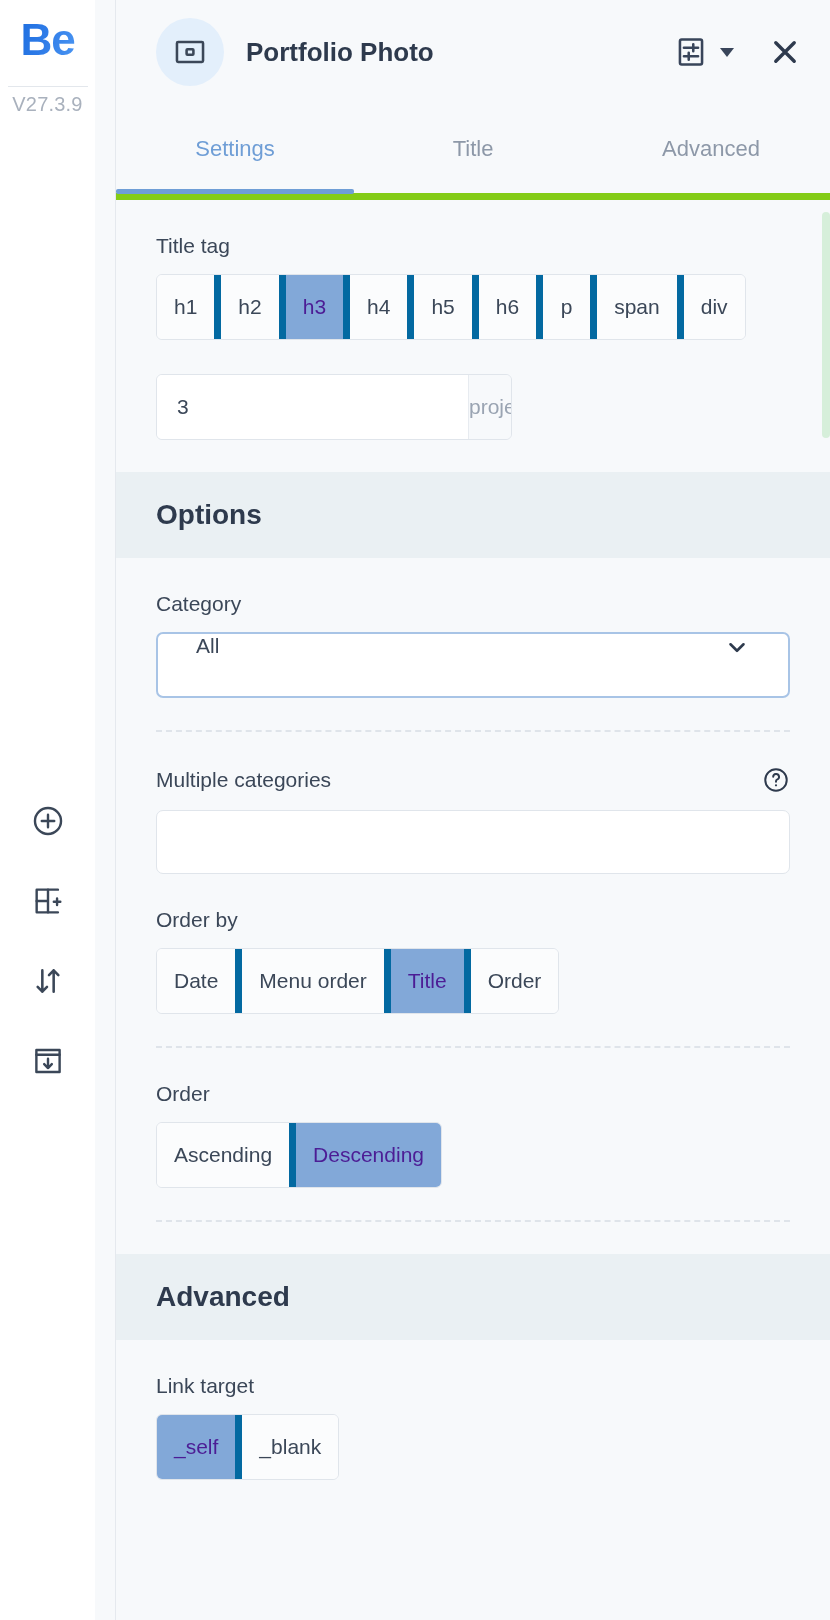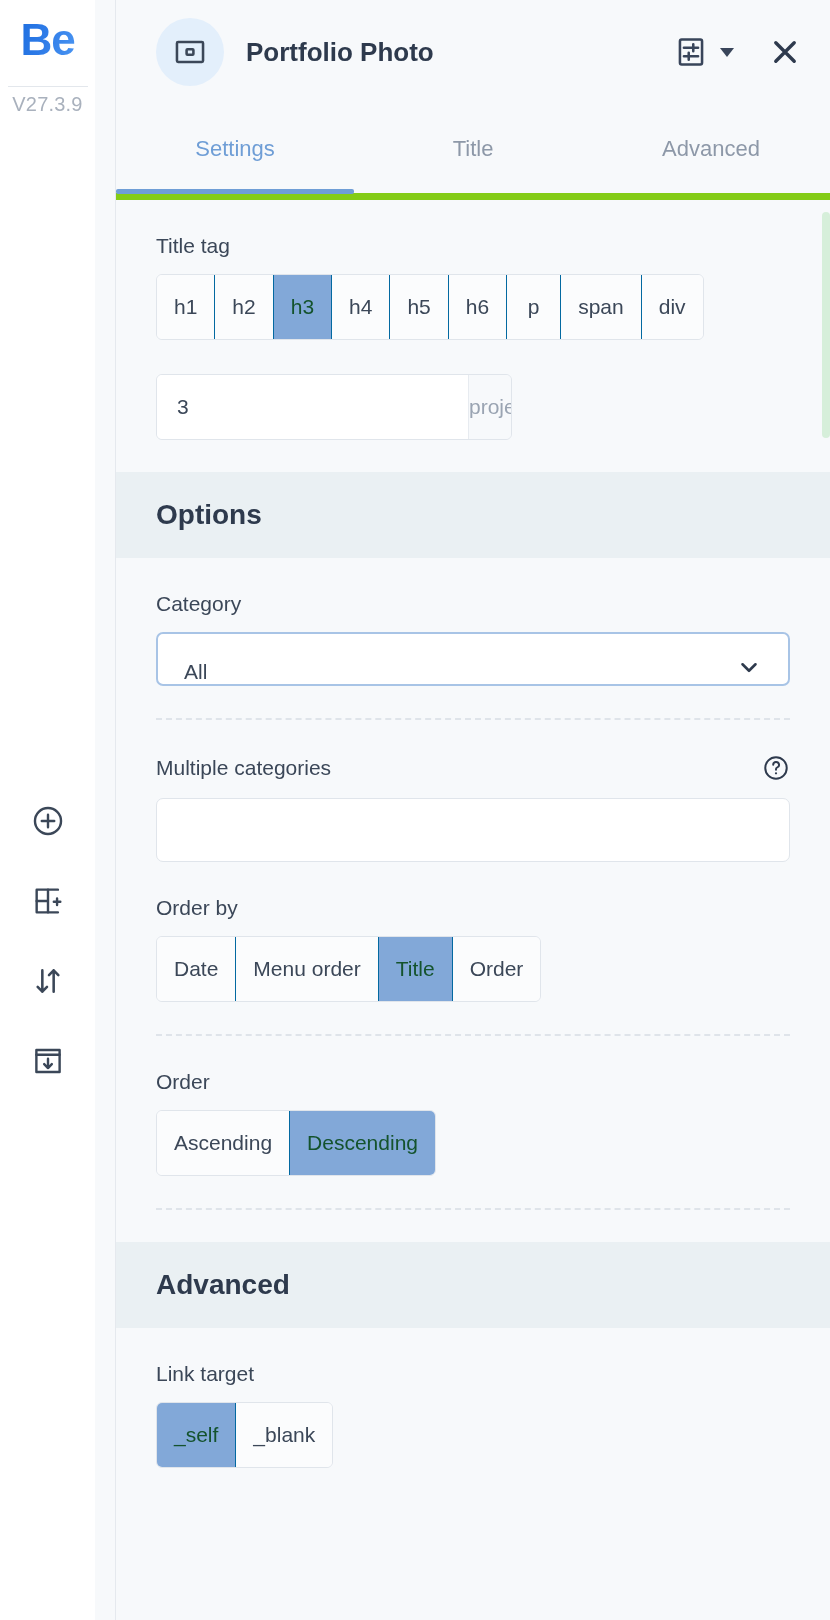--- a/index.html
+++ b/index.html
@@ -208,28 +208,28 @@
   .seg-item {
     padding: 0 17px;
     height: 64px;
     min-width: 54px;
     display: flex;
     align-items: center;
     justify-content: center;
     font-size: 21px;
     color: #3b4758;
     background: #fbfcfd;
-    border-right: 1px solid #0369a1;
+    border-right: 7px solid #0369a1;
     cursor: pointer;
     white-space: nowrap;
   }
   .seg-item:last-child { border-right: none; }
   .seg-item.on {
     background: #82a8d8;
-    color: #14532d;
+    color: #4c1d95;
   }
 
   
   .num-group {
     display: inline-flex;
     border: 1px solid #e0e5eb;
     border-radius: 6px;
     overflow: hidden;
     width: 356px;
     height: 66px;
@@ -266,27 +266,27 @@
   }
   .band-title {
     font-size: 28px;
     font-weight: 700;
     color: #2e3a4d;
   }
 
   
   .select-wrap {
     position: relative;
-    height: 54px;
+    height: 66px;
     border: 2px solid #a8c4e6;
     border-radius: 7px;
     background: #ffffff;
     display: flex;
-    align-items: flex-end;
-    padding: 0 26px;
+    align-items: flex-start;
+    padding: 0 38px;
     cursor: pointer;
   }
   .select-value {
     font-size: 21px;
     color: #3b4758;
     flex: 1 1 auto;
   }
 
   
   .text-input {

